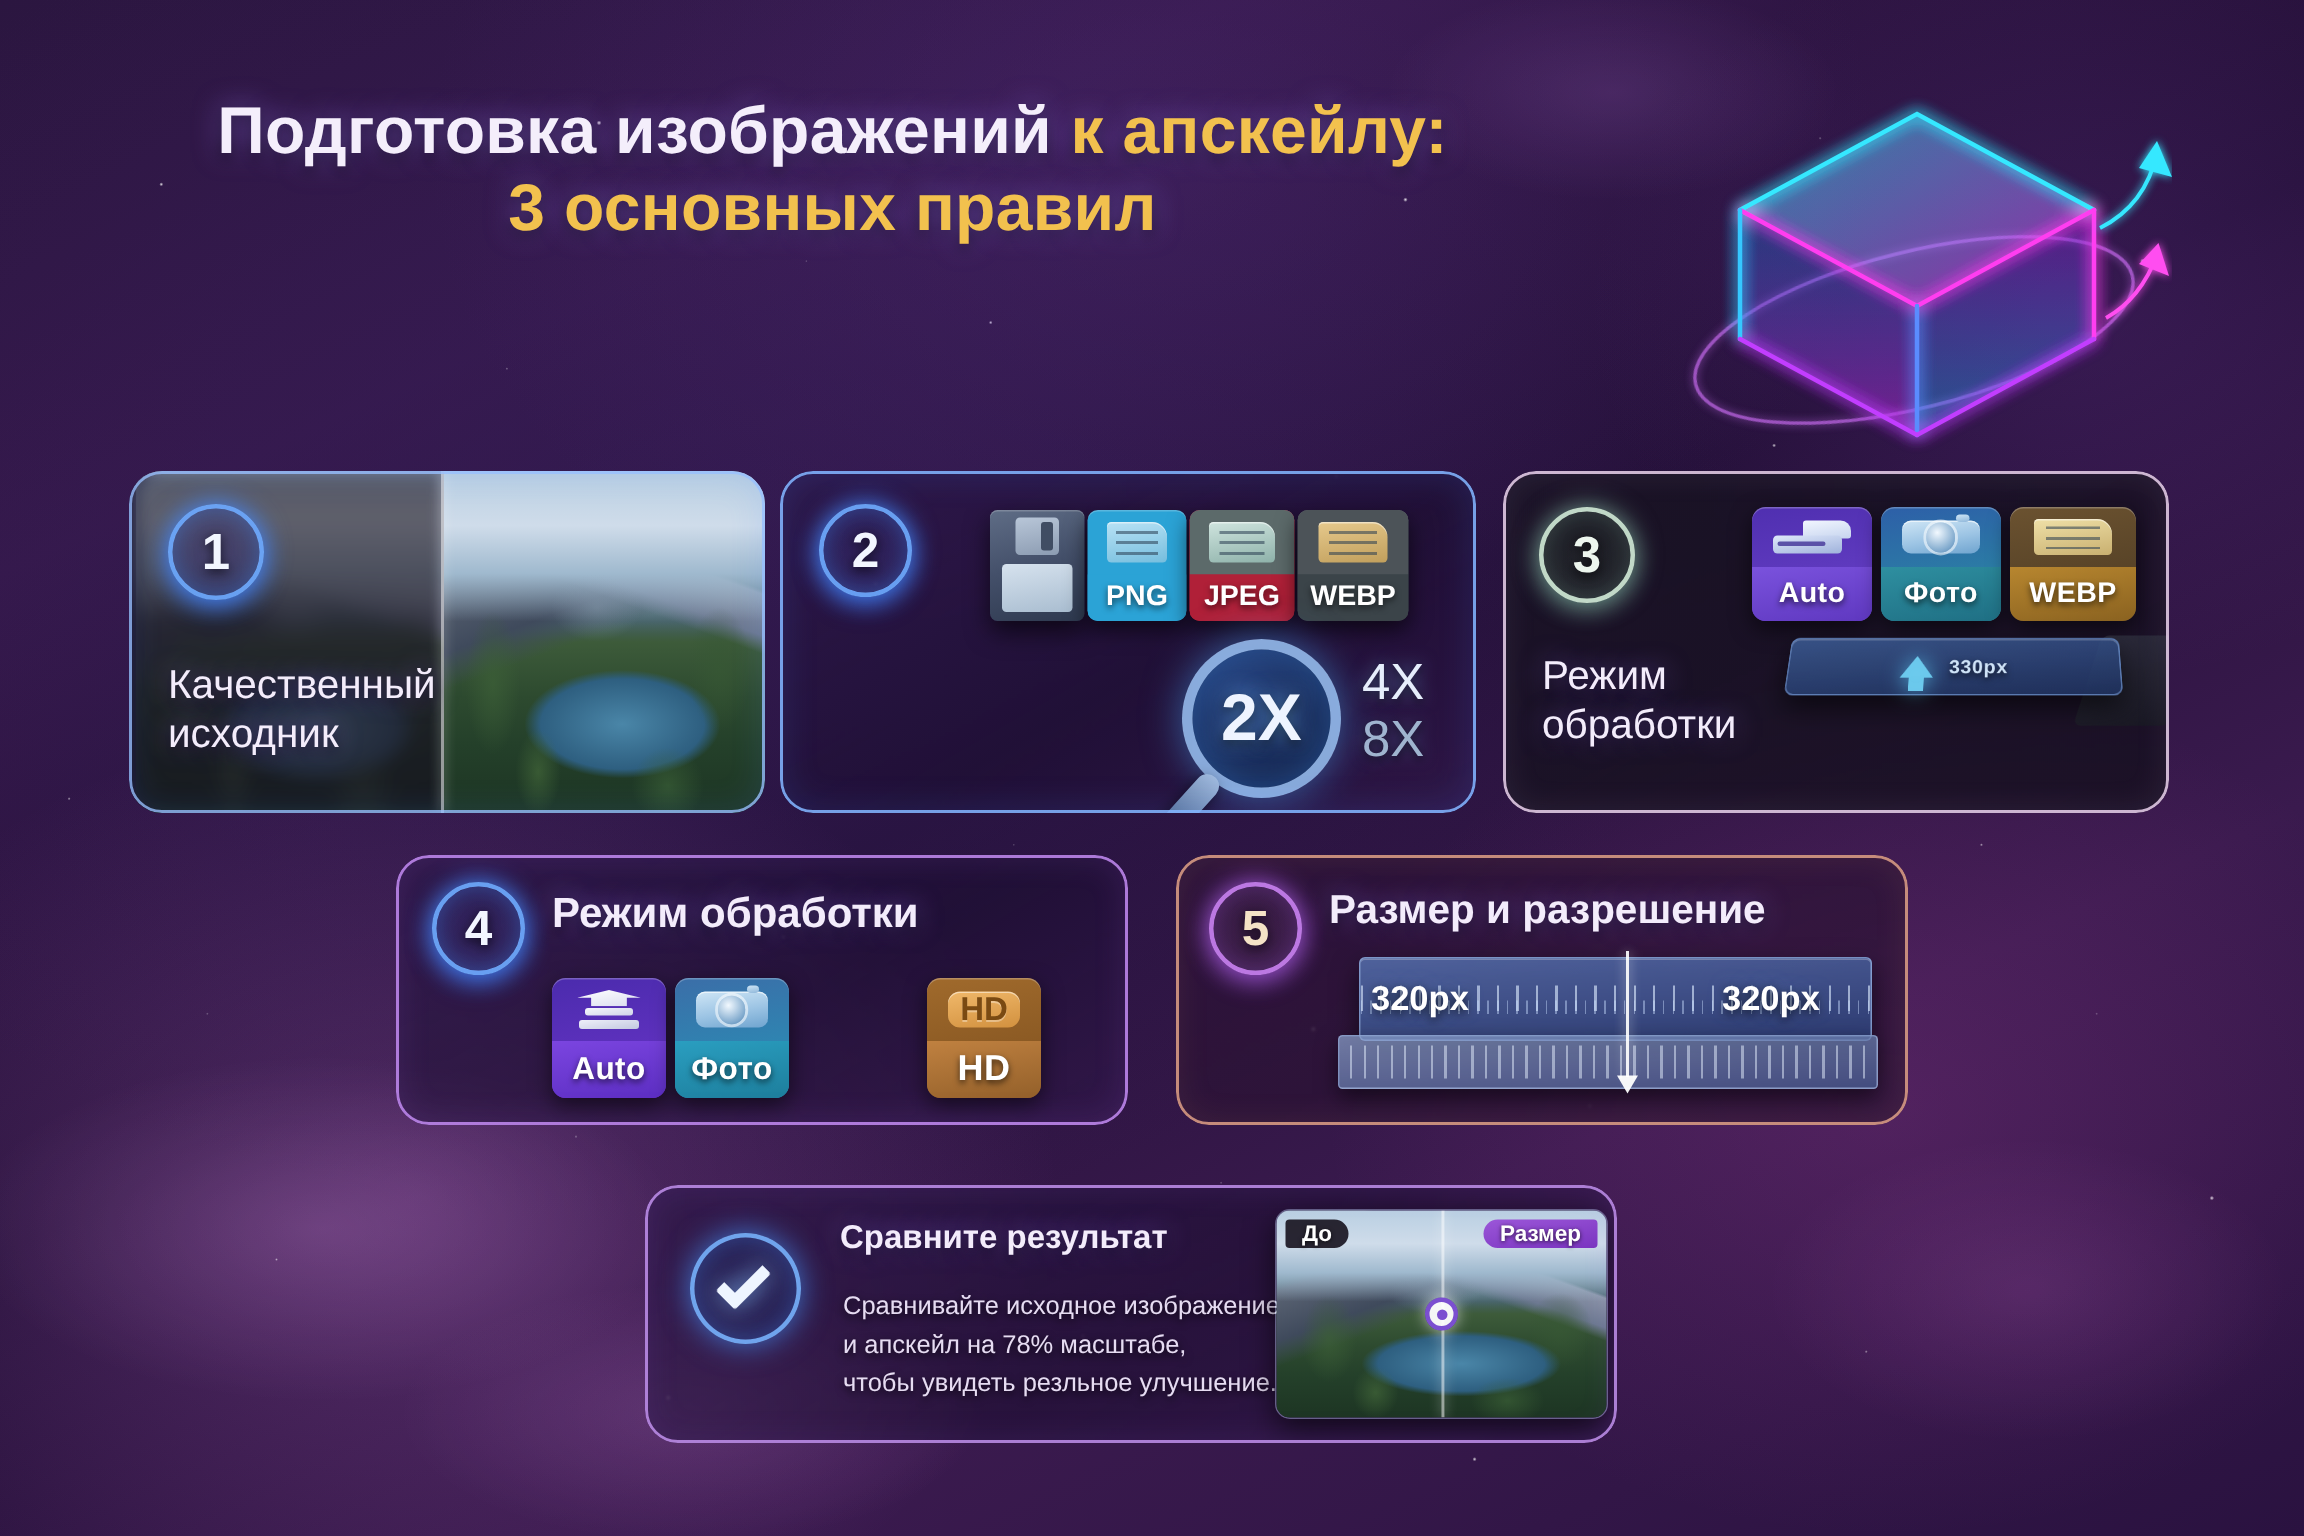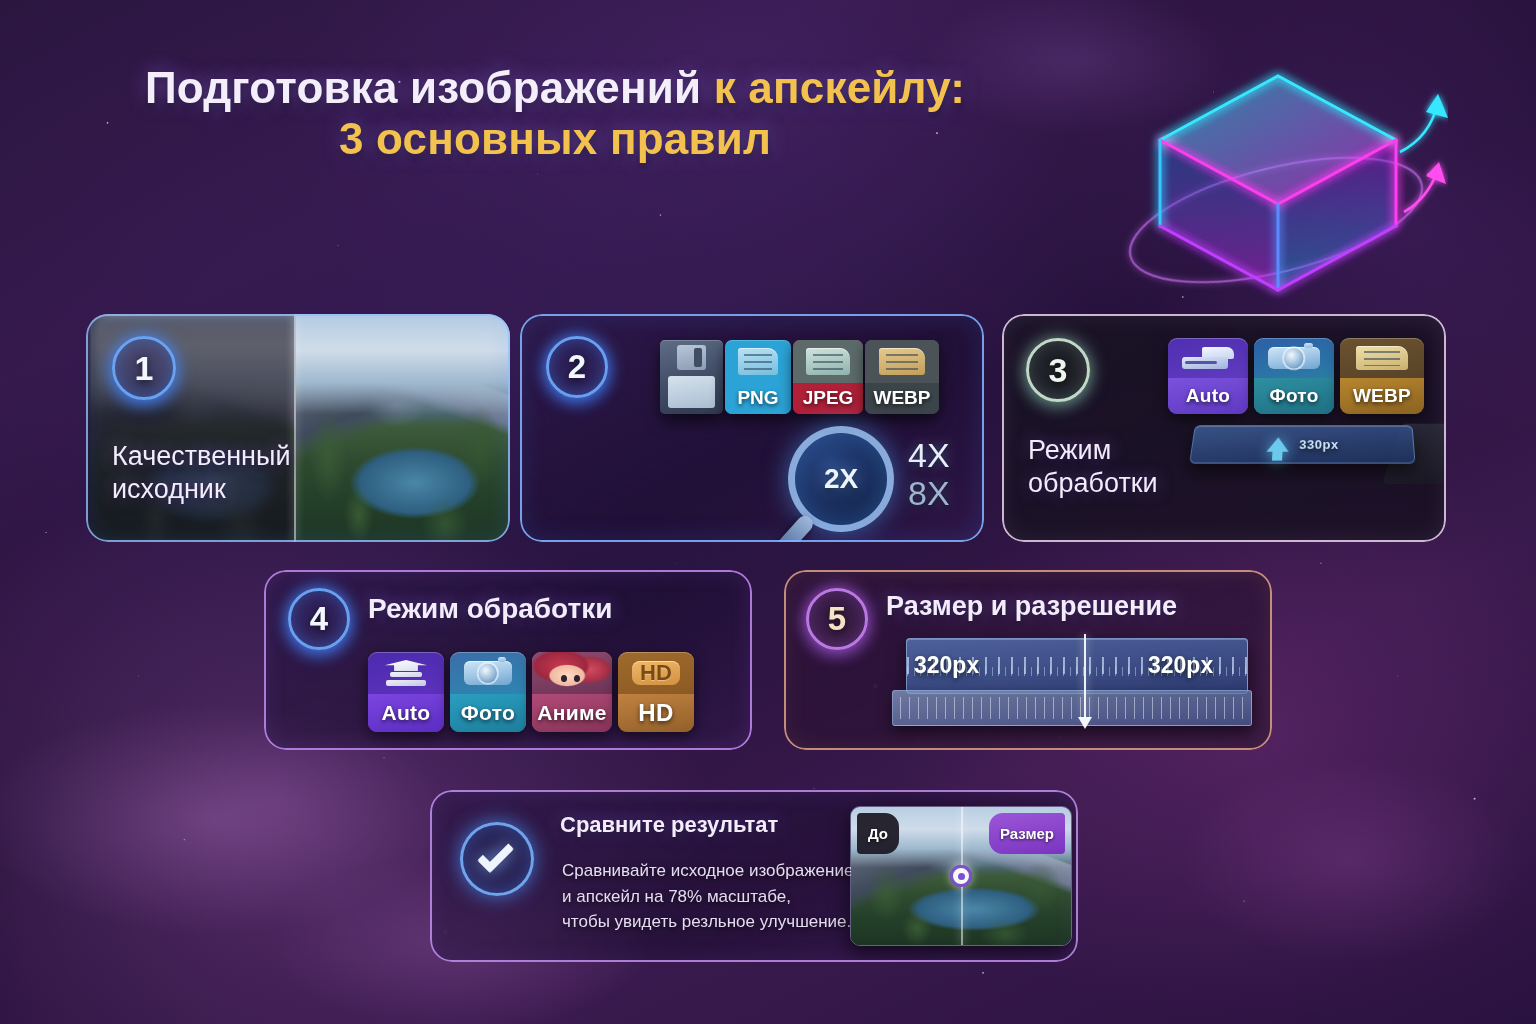--- a/index.html
+++ b/index.html
@@ -437,21 +437,21 @@
   .compare-box {
     position: absolute;
     border-radius: 10px;
     overflow: hidden;
     border: 1px solid rgba(190,210,245,.4);
     box-shadow: 0 8px 20px rgba(0,0,0,.6);
   }
   .pill {
     position: absolute;
     border-radius: 12px;
-    padding: 12px 11px;
+    padding: 1px 11px;
     font-size: 15px; font-weight: 700; color: #fff;
     text-shadow: 0 1px 3px rgba(0,0,0,.7);
     z-index: 3;
   }
   .pill.before { background: rgba(26,22,34,.92); left: 6px; top: 6px; border-radius: 4px 14px 14px 4px; }
   .pill.after  { background: linear-gradient(170deg,#9b56d8,#7a34c0); right: 6px; top: 6px; border-radius: 14px 4px 4px 14px; }
   .handle-dot {
     position: absolute;
     width: 22px; height: 22px; border-radius: 50%;
     background: rgba(255,255,255,.95);
@@ -685,21 +685,21 @@
         <div class="doc-glyph" style="background:linear-gradient(170deg,#e6c98c,#c19f5c);">
           <div class="lines"></div>
         </div>
       </div>
       <div class="ext" style="font-size:19px; background:#3b4449;">WEBP</div>
     </div>
 
 
     <div class="magnifier" style="left:268px; top:112px; width:106px; height:106px;">
       <div class="mag-lens">
-        <span class="mag-text" style="font-size:28px;">2X</span>
+        <span class="mag-text" style="font-size:44px;">2X</span>
       </div>
       <div class="mag-handle"></div>
     </div>
 
     <div class="scale-stack" style="left:388px; top:122px; font-size:34px;">
       <div class="s4">4X</div>
       <div class="s8">8X</div>
     </div>
 
     <div class="frame"></div>
@@ -773,29 +773,20 @@
       <div class="tlabel" style="font-size:21px; background:linear-gradient(170deg,#7b45e0,#5c2ec2);">Auto</div>
     </div>
 
     <div class="tile" style="left:186px; top:82px; width:76px; height:80px; background:linear-gradient(170deg,#3b6ea8,#2694b8);">
       <div class="ticon">
         <div class="camera-glyph"></div>
       </div>
       <div class="tlabel" style="font-size:21px; background:linear-gradient(170deg,#2a9ec0,#1d7e9c);">Фото</div>
     </div>
 
-    <div class="tile" style="left:268px; top:82px; width:80px; height:80px; background:linear-gradient(170deg,#a8406c,#7e2e52);">
-      <div class="ticon" style="position:relative; overflow:hidden;">
-        <div class="anime-face">
-          <span class="eye l"></span>
-          <span class="eye r"></span>
-        </div>
-      </div>
-      <div class="tlabel" style="font-size:21px; background:linear-gradient(170deg,#b04a76,#87345a);">Аниме</div>
-    </div>
 
     <div class="tile" style="left:354px; top:82px; width:76px; height:80px; background:linear-gradient(170deg,#a06a2c,#7d4f1e);">
       <div class="ticon">
         <div class="hd-glyph">HD</div>
       </div>
       <div class="tlabel" style="font-size:24px; background:linear-gradient(170deg,#c08140,#93602a);">HD</div>
     </div>
 
     <div class="frame"></div>
   </div>

